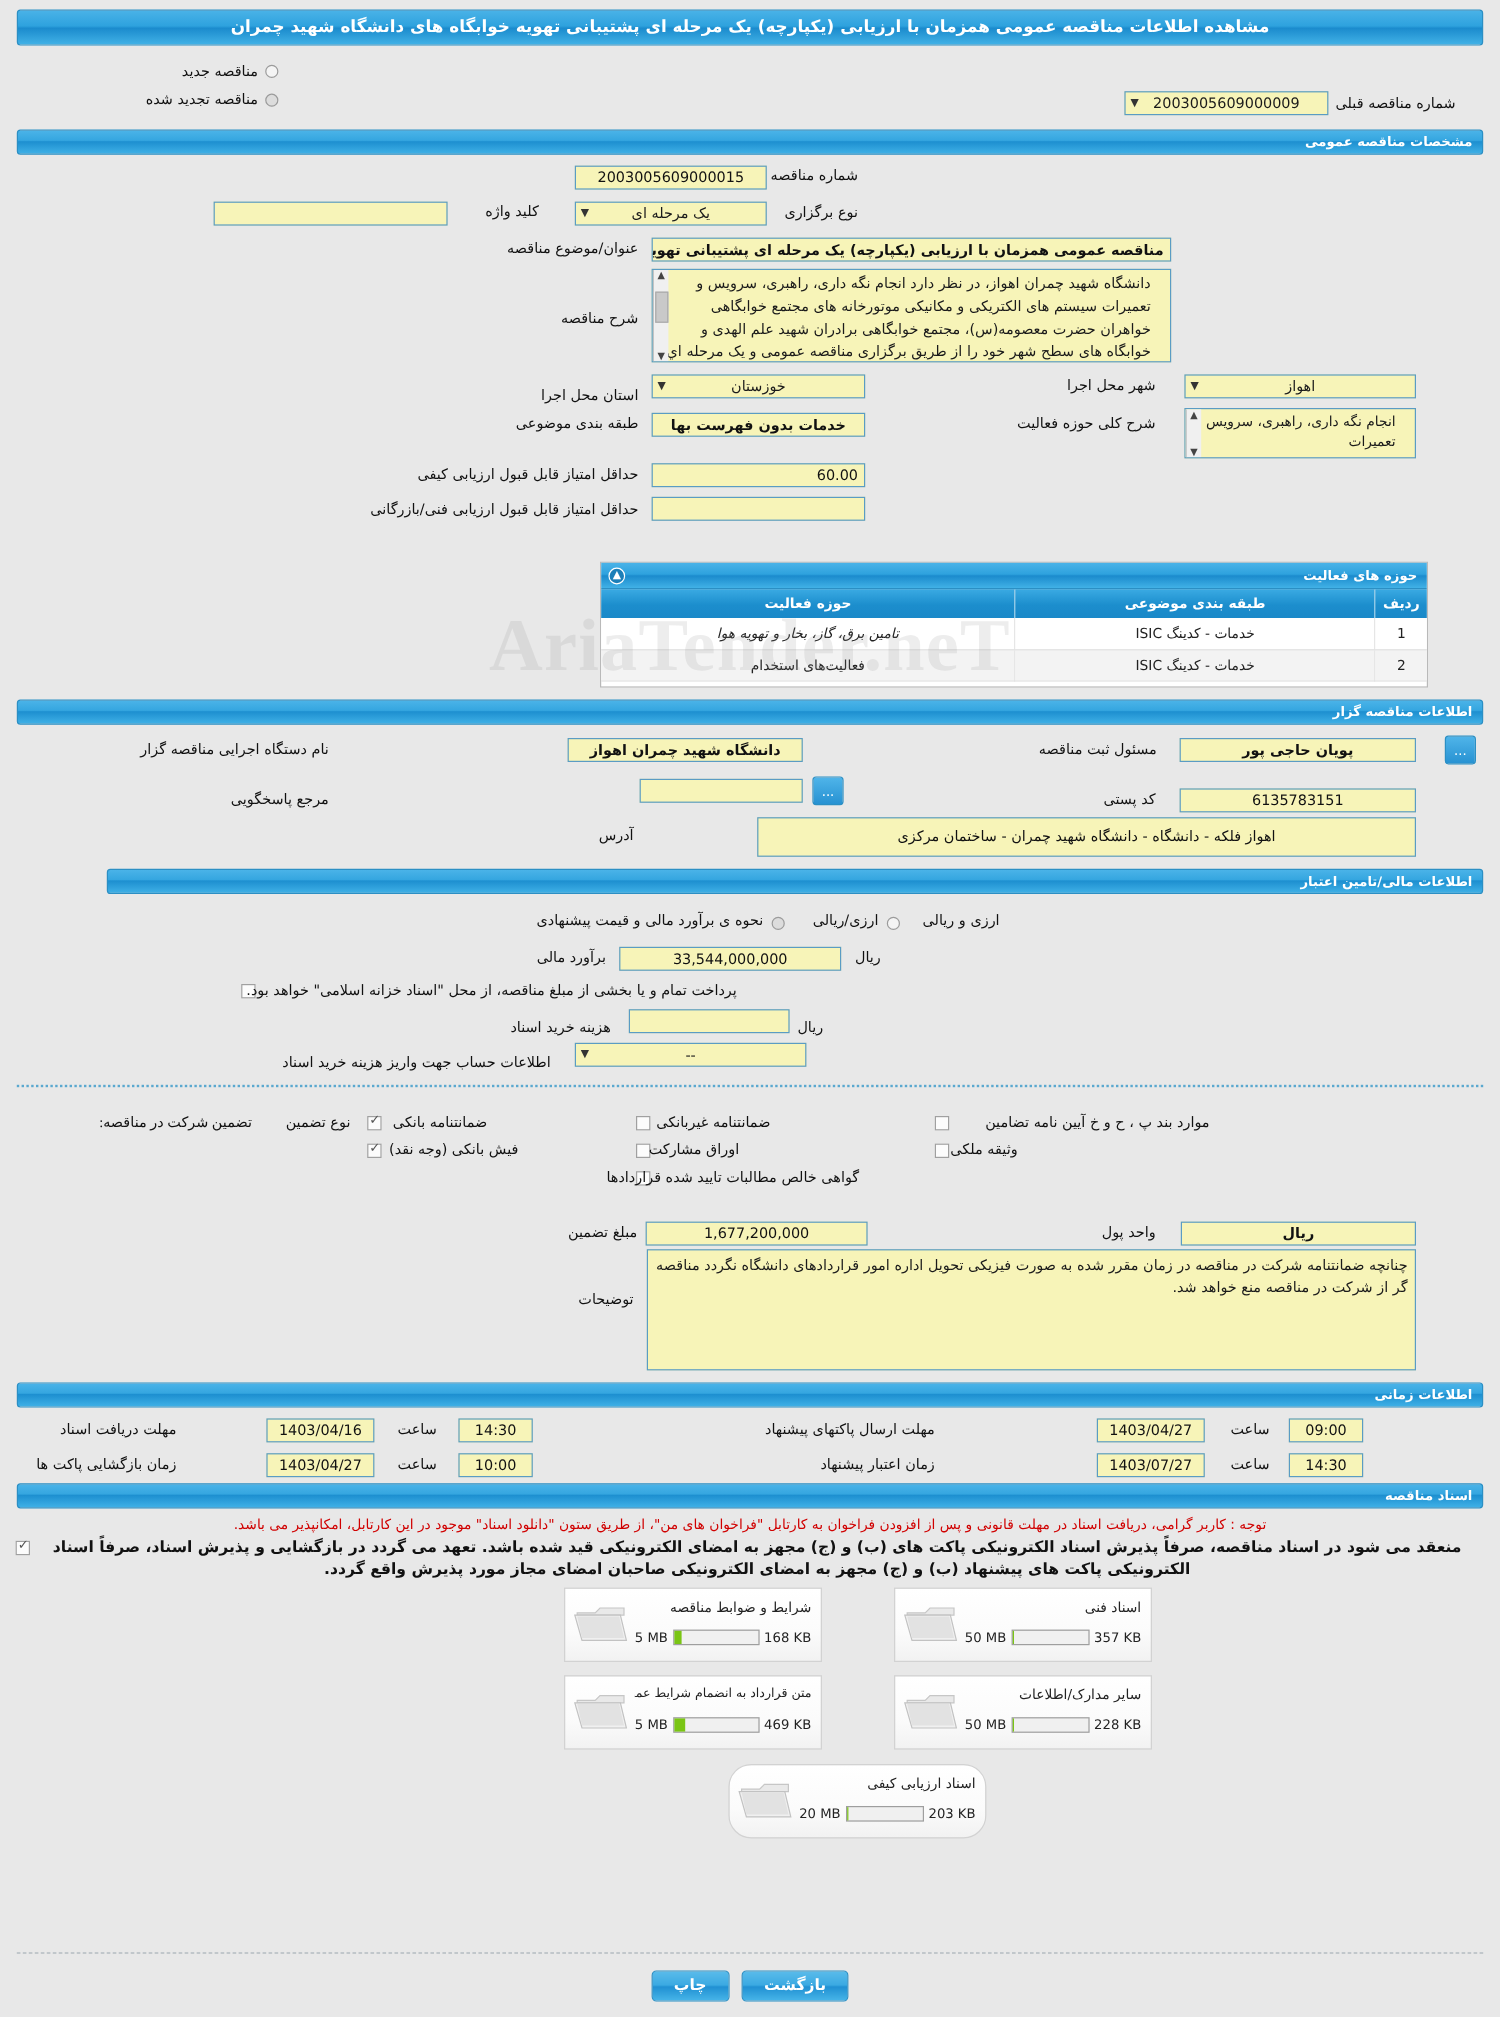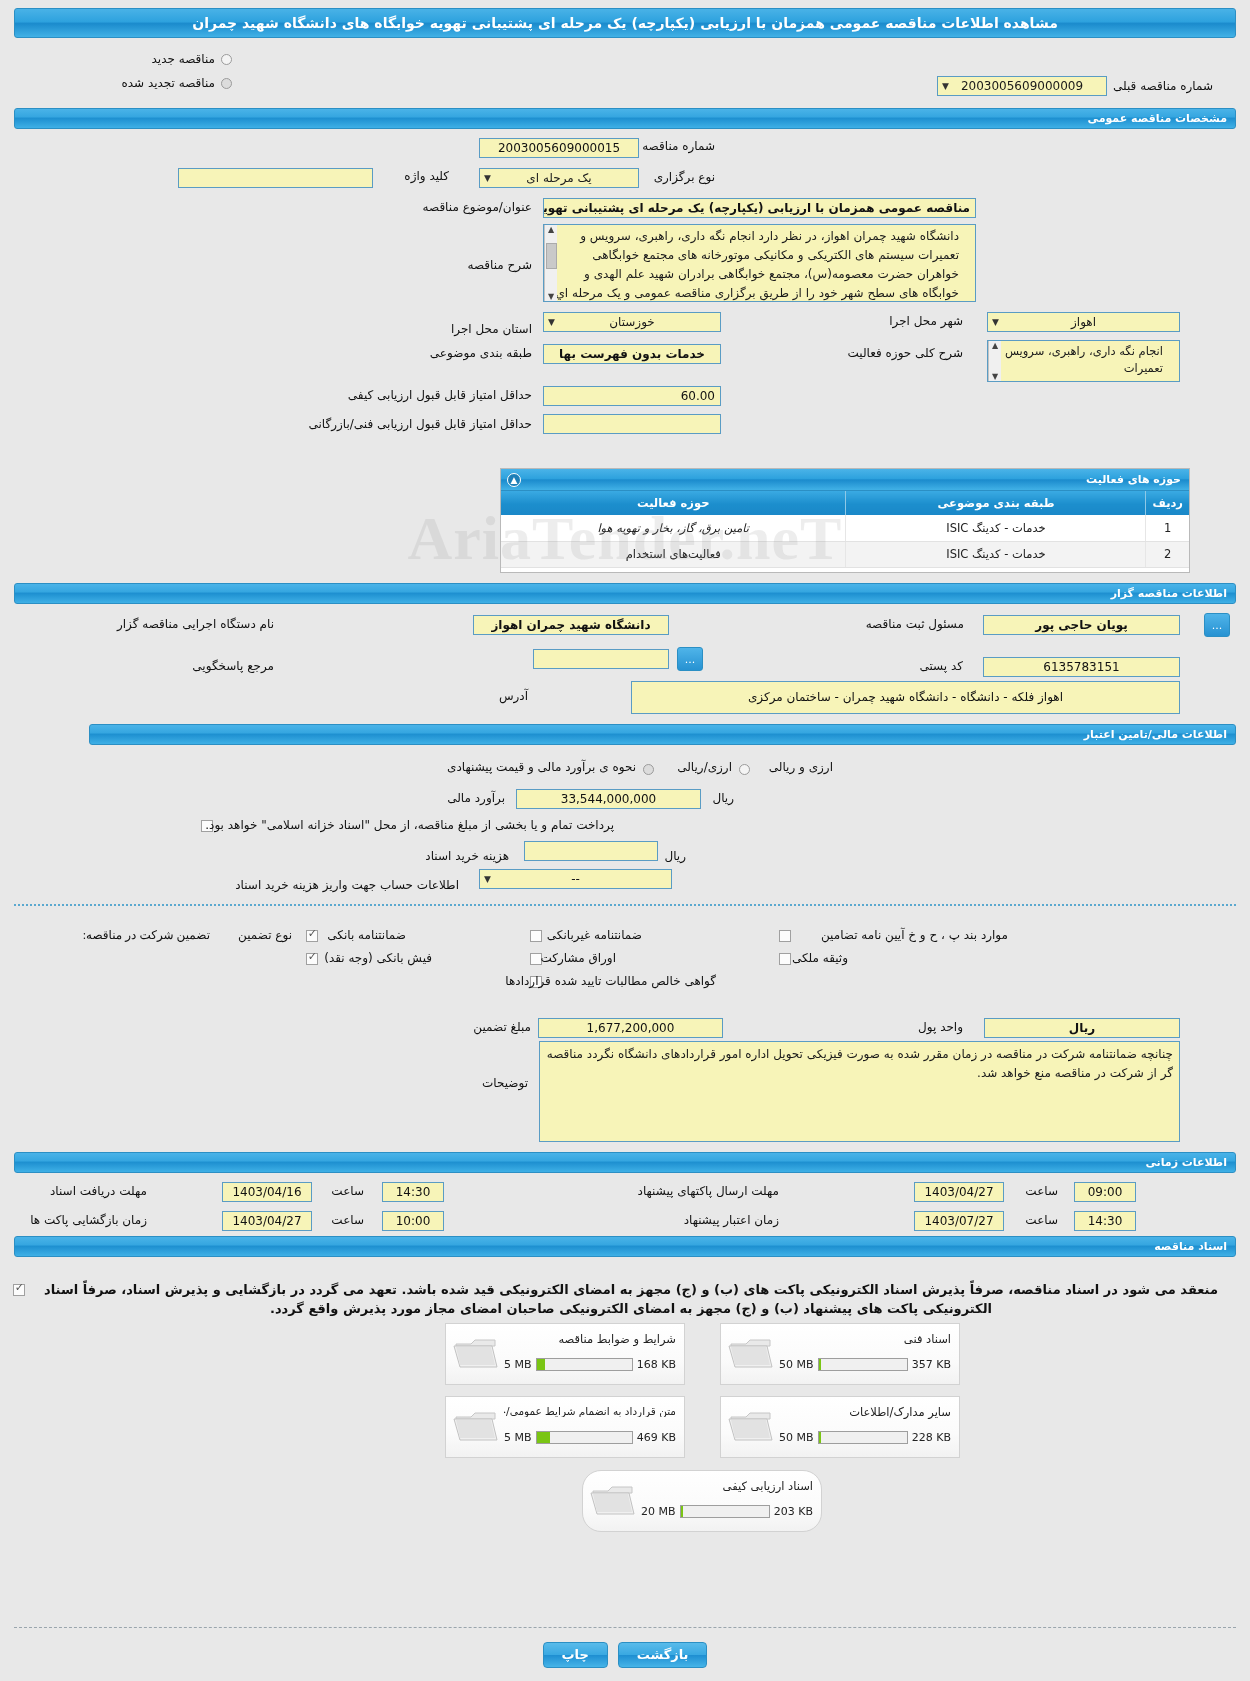--- a/index.html
+++ b/index.html
@@ -138,21 +138,21 @@
   }
   table.acttbl td {
     height: 26px; border-bottom: 1px solid #e2e2e2;
     border-left: 1px solid #e6e6e6; padding: 0 6px;
     text-align: center; color: #222; background: #fff;
   }
   table.acttbl tr:nth-child(even) td { background: #f3f3f3; }
 
   
   .filecard {
-    position: absolute; width: 240px; height: 62px;
+    position: absolute; width: 215px; height: 62px;
     background: linear-gradient(to bottom,#ffffff,#fbfbfb 60%,#f2f2f2);
     border: 1px solid #d2d2d2;
   }
   .filecard .fname {
     position: absolute; top: 8px; right: 8px; left: 58px;
     font-size: 11.5px; color: #222; text-align: right; white-space: nowrap; overflow: hidden;
   }
   .bar-wrap {
     position: absolute; bottom: 13px; right: 8px; left: 58px;
     display: flex; align-items: center; gap: 4px; direction: ltr;
@@ -413,20 +413,21 @@
 
   <span class="lbl" style="position:absolute; right:465px; top:1205px;">زمان اعتبار پیشنهاد</span>
   <div class="fld" style="position:absolute; right:246px; top:1203px; width:90px;">1403/07/27</div>
   <span class="lbl" style="position:absolute; right:186px; top:1205px;">ساعت</span>
   <div class="fld" style="position:absolute; right:114px; top:1203px; width:62px;">14:30</div>
 
   <div class="secbar" style="position:absolute; right:14px; top:1228px; width:1222px;">
     <span>اسناد مناقصه</span>
   </div>
 
+  <div class="warn" style="position:absolute; right:14px; top:1254px; width:1222px;">توجه : کاربر گرامی، دریافت اسناد در مهلت قانونی و پس از افزودن فراخوان به کارتابل "فراخوان های من"، از طریق ستون "دانلود اسناد" موجود در این کارتابل، امکانپذیر می باشد.</div>
 
   <span class="chk on" style="position:absolute; right:1225px; top:1276px;"></span>
   <div class="warn2" style="position:absolute; right:14px; top:1272px; width:1210px;">منعقد می شود در اسناد مناقصه، صرفاً پذیرش اسناد الکترونیکی پاکت های (ب) و (ج) مجهز به امضای الکترونیکی قید شده باشد. تعهد می گردد در بازگشایی و پذیرش اسناد، صرفاً اسناد الکترونیکی پاکت های پیشنهاد (ب) و (ج) مجهز به امضای الکترونیکی صاحبان امضای مجاز مورد پذیرش واقع گردد.</div>
 
   <div class="filecard" style="right:565px; top:1315px;">
     <svg class="folder" viewBox="0 0 48 40">
       <path d="M4 10 L19 10 L23 6 L43 6 L43 12 L4 12 Z" fill="#e9e9e9" stroke="#c6c6c6"></path>
       <path d="M2 12 L40 12 L45 33 L8 33 Z" fill="#f0f0f0" stroke="#c2c2c2"></path>
       <path d="M4 13 L39 13 L43 31 L8 31 Z" fill="#e2e2e2" stroke="none"></path>
     </svg>

